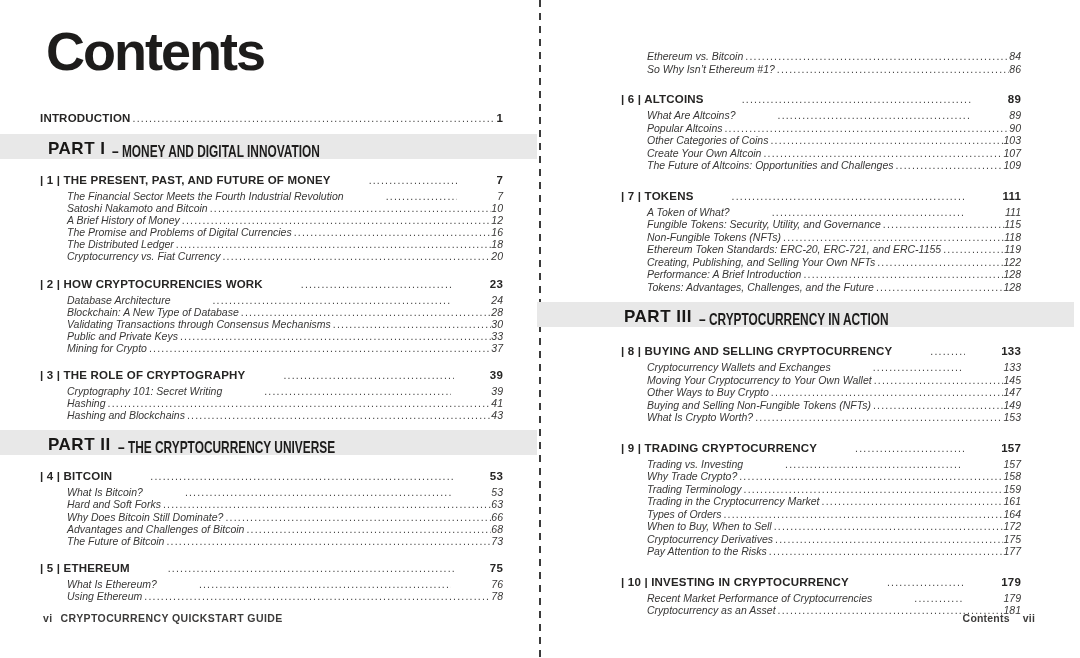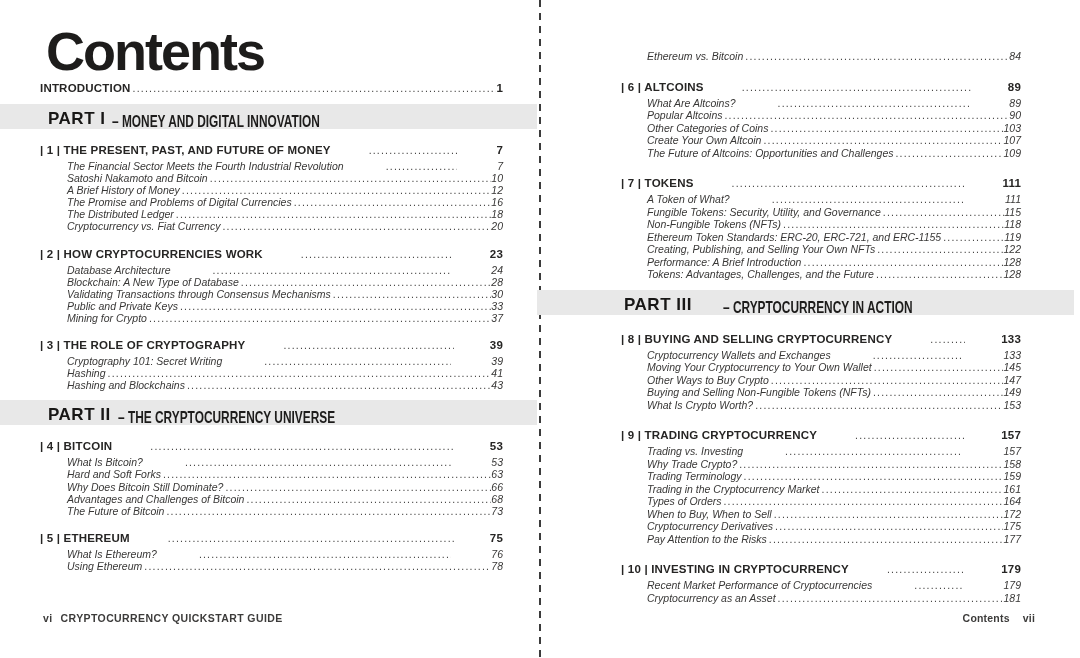--- a/index.html
+++ b/index.html
@@ -13,21 +13,21 @@
   .page-left{left:0;width:540px;padding:0 37px 0 40px;--sub-lh:12.1px;--ch-mt:14px;}
   .page-right{left:537px;width:537px;padding:50px 53px 0 84px;--sub-lh:12.5px;--ch-mt:17px;}
 
   .fold{position:absolute;left:539px;top:0;width:2px;height:658px;
     background:repeating-linear-gradient(to bottom,#3b3b3b 0 7px,transparent 7px 13px);}
 
   .contents-title{
     font-size:54px;font-weight:bold;letter-spacing:-2px;color:#1d1c1b;
     margin:21px 0 0 6px;line-height:60px;
   }
-  .toc-left{}
+  .toc-left{margin-top:30px;}
 
   .row{display:flex;align-items:baseline;}
   .row .lbl{white-space:nowrap;}
   .row.intro,.row.chapter{
     font-weight:bold;font-size:11.5px;line-height:14px;
     letter-spacing:.2px;color:#262524;
   }
   .row.chapter{margin-top:var(--ch-mt);gap:36px;}
   .row.intro{margin-top:0;}
   .row.sub{
@@ -42,21 +42,21 @@
     content:"..........................................................................................................................................................................................................................................................";
     font-style:normal;font-weight:normal;font-size:10.5px;letter-spacing:1.2px;color:#403f3e;
   }
   .pg{white-space:nowrap;}
 
   .part-bar{
     display:flex;align-items:flex-end;height:25px;background:var(--part-bar-bg);
     margin-top:9px;
   }
   .page-left .part-bar{margin-left:-40px;margin-right:-34px;padding-left:48px;}
-  .page-right .part-bar{margin-left:-84px;margin-right:-53px;padding-left:87px;gap:24px;}
+  .page-right .part-bar{margin-left:-84px;margin-right:-53px;padding-left:87px;}
   .part-label{font-weight:bold;font-size:17px;letter-spacing:.5px;color:#181716;white-space:nowrap;}
   .part-title{
     display:inline-block;font-weight:bold;font-size:14.5px;color:#1d1c1b;white-space:nowrap;
     margin-left:7px;transform:scaleX(.82) scaleY(1.12);transform-origin:left center;
   }
 
   .footer{position:absolute;bottom:34px;font-size:10.5px;font-weight:bold;
     letter-spacing:.4px;color:#3c3b3a;display:flex;}
   .footer-left{left:43px;gap:8px;}
   .footer-right{right:39px;gap:13px;letter-spacing:.2px;}
@@ -219,20 +219,25 @@
 
 <div class="fold"></div>
 
 <div class="page page-right">
   <div class="toc toc-right" id="toc-right">
       <div class="row sub">
         <span class="lbl">Ethereum vs. Bitcoin</span>
         <span class="dots"></span>
         <span class="pg">84</span>
       </div>
+      <div class="row sub">
+        <span class="lbl">So Why Isn’t Ethereum #1?</span>
+        <span class="dots"></span>
+        <span class="pg">86</span>
+      </div>
       <div class="row chapter">
         <span class="lbl">| 6 | ALTCOINS</span>
         <span class="dots"></span>
         <span class="pg">89</span>
       </div>
       <div class="row sub">
         <span class="lbl">What Are Altcoins?</span>
         <span class="dots"></span>
         <span class="pg">89</span>
       </div>

